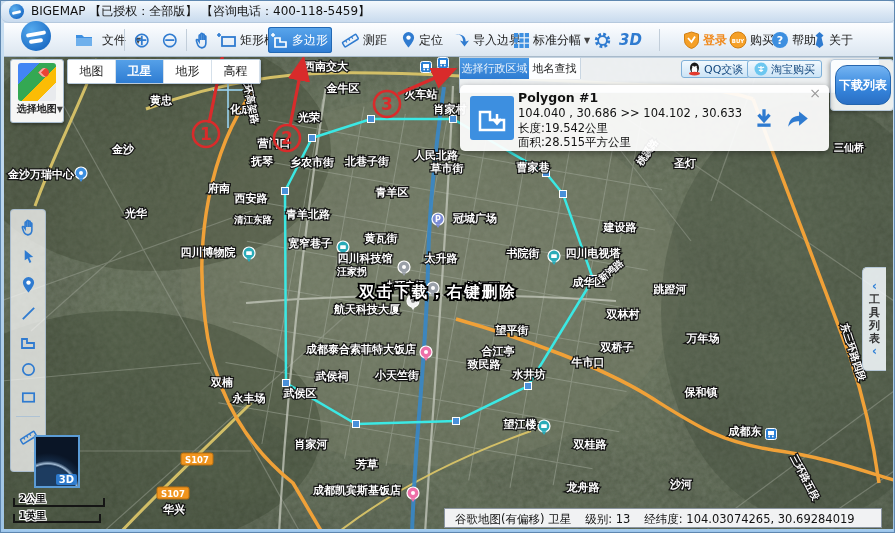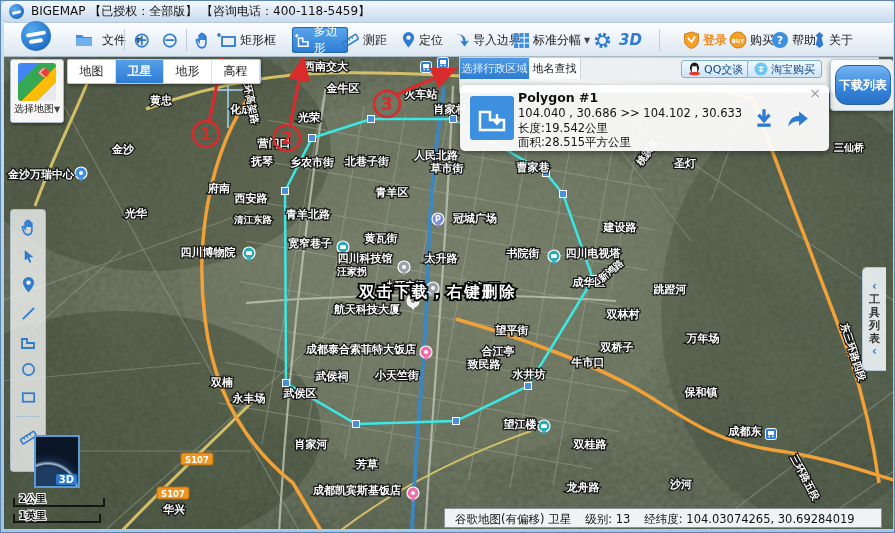--- a/index.html
+++ b/index.html
@@ -37,21 +37,21 @@
   .badge-t{fill:#fff;font-weight:bold;}
   .scl{fill:#101010;stroke:#fff;stroke-width:2px;paint-order:stroke;font-weight:600;}
   
   .ovl{position:absolute;}
   #mapchooser{left:6px;top:2px;width:54px;height:64px;background:rgba(255,255,255,.95);
     border:1px solid #A9BCCE;border-radius:3px;box-shadow:1px 2px 3px rgba(0,0,0,.35);text-align:center;}
   #gicon{margin:3px auto 1px;width:38px;height:38px;border-radius:3px;position:relative;
     background:linear-gradient(135deg,#4285F4 28%,#34A853 28% 55%,#FBBC05 55% 75%,#E8EAED 75%);}
   #gicon::after{content:"";position:absolute;right:7px;top:5px;width:9px;height:9px;border-radius:50% 50% 50% 0;
     background:#EA4335;transform:rotate(45deg);box-shadow:inset 2px -2px 0 rgba(255,255,255,.55);}
-  #mapchooser .lbl{font-size:10px;font-weight:normal;color:#222;}
+  #mapchooser .lbl{font-size:10px;font-weight:bold;color:#222;text-align:right;}
   #layertabs{left:63px;top:2px;height:25px;display:flex;background:#fff;border:1px solid #B8C9DA;
     border-radius:2px;overflow:hidden;box-shadow:1px 2px 3px rgba(0,0,0,.3);}
   .ltab{width:48px;text-align:center;font-size:12px;line-height:23px;color:#222;border-right:1px solid #D5E0EA;background:#fff;}
   .ltab.sel{background:linear-gradient(#55A0E8,#2E7CD2);color:#fff;font-weight:bold;}
   #regionstrip{left:455px;top:0;width:420px;height:36px;background:rgba(248,251,254,.92);border:1px solid #C3D2E0;}
   .rtab{position:absolute;top:0;height:21px;font-size:11px;line-height:21px;text-align:center;}
   #tab-region{left:0;width:69px;background:linear-gradient(#4D9AE4,#2E7CD2);color:#E8F2FC;}
   #tab-place{left:69px;width:52px;background:#FDFEFF;color:#222;border-right:1px solid #C9D6E2;}
   .qbtn{position:absolute;top:2px;height:18px;display:flex;align-items:center;gap:3px;padding:0 6px;
     font-size:11px;color:#14487E;background:linear-gradient(#F2F9FE,#CCE4F6);border:1px solid #7FB0D8;border-radius:3px;}
@@ -134,21 +134,21 @@
           <path d="M8.8,16c-2.4,0-3.8-1.4-4.5-3.4L3.2,9.2c-.3-1 .9-1.6 1.5-.8l1.1,1.7V4.4c0-1.1 1.6-1.1 1.6,0v4.1V3c0-1.1 1.7-1.1 1.7,0v5.5V3.8c0-1.1 1.6-1.1 1.6,0v4.7V5.2c0-1 1.5-1 1.5,0v6.2c0,2.6-1.7,4.6-4.4,4.6z" fill="none" stroke="#2F7BD0" stroke-width="1.5"></path>
         </svg>
     </div>
     <div class="titem" style="left:210px;">
       <svg width="20" height="18" viewBox="0 0 20 18">
           <path d="M2,2v4M0,4h4" stroke="#2F7BD0" stroke-width="1.6"></path>
           <rect x="5" y="6" width="13" height="9" fill="none" stroke="#2F7BD0" stroke-width="1.8"></rect>
         </svg>
       <span>矩形框</span>
     </div>
-    <div class="titem" id="btn-polygon" style="left:288px;width:56px;">
+    <div class="titem" id="btn-polygon" style="left:264px;width:64px;">
       <svg width="18" height="17" viewBox="0 0 18 17">
           <path d="M2,1v4M0,3h4" stroke="#fff" stroke-width="1.5"></path>
           <path d="M4,6h5v4h6v5H4z" fill="none" stroke="#fff" stroke-width="1.7"></path>
         </svg>
       <span>多边形</span>
     </div>
     <div class="titem" style="left:333px;">
       <svg width="20" height="18" viewBox="0 0 20 18">
           <g transform="rotate(-32 10 9)">
             <rect x="2" y="7" width="16" height="5.5" rx="1" fill="none" stroke="#2F7BD0" stroke-width="1.5"></rect>

